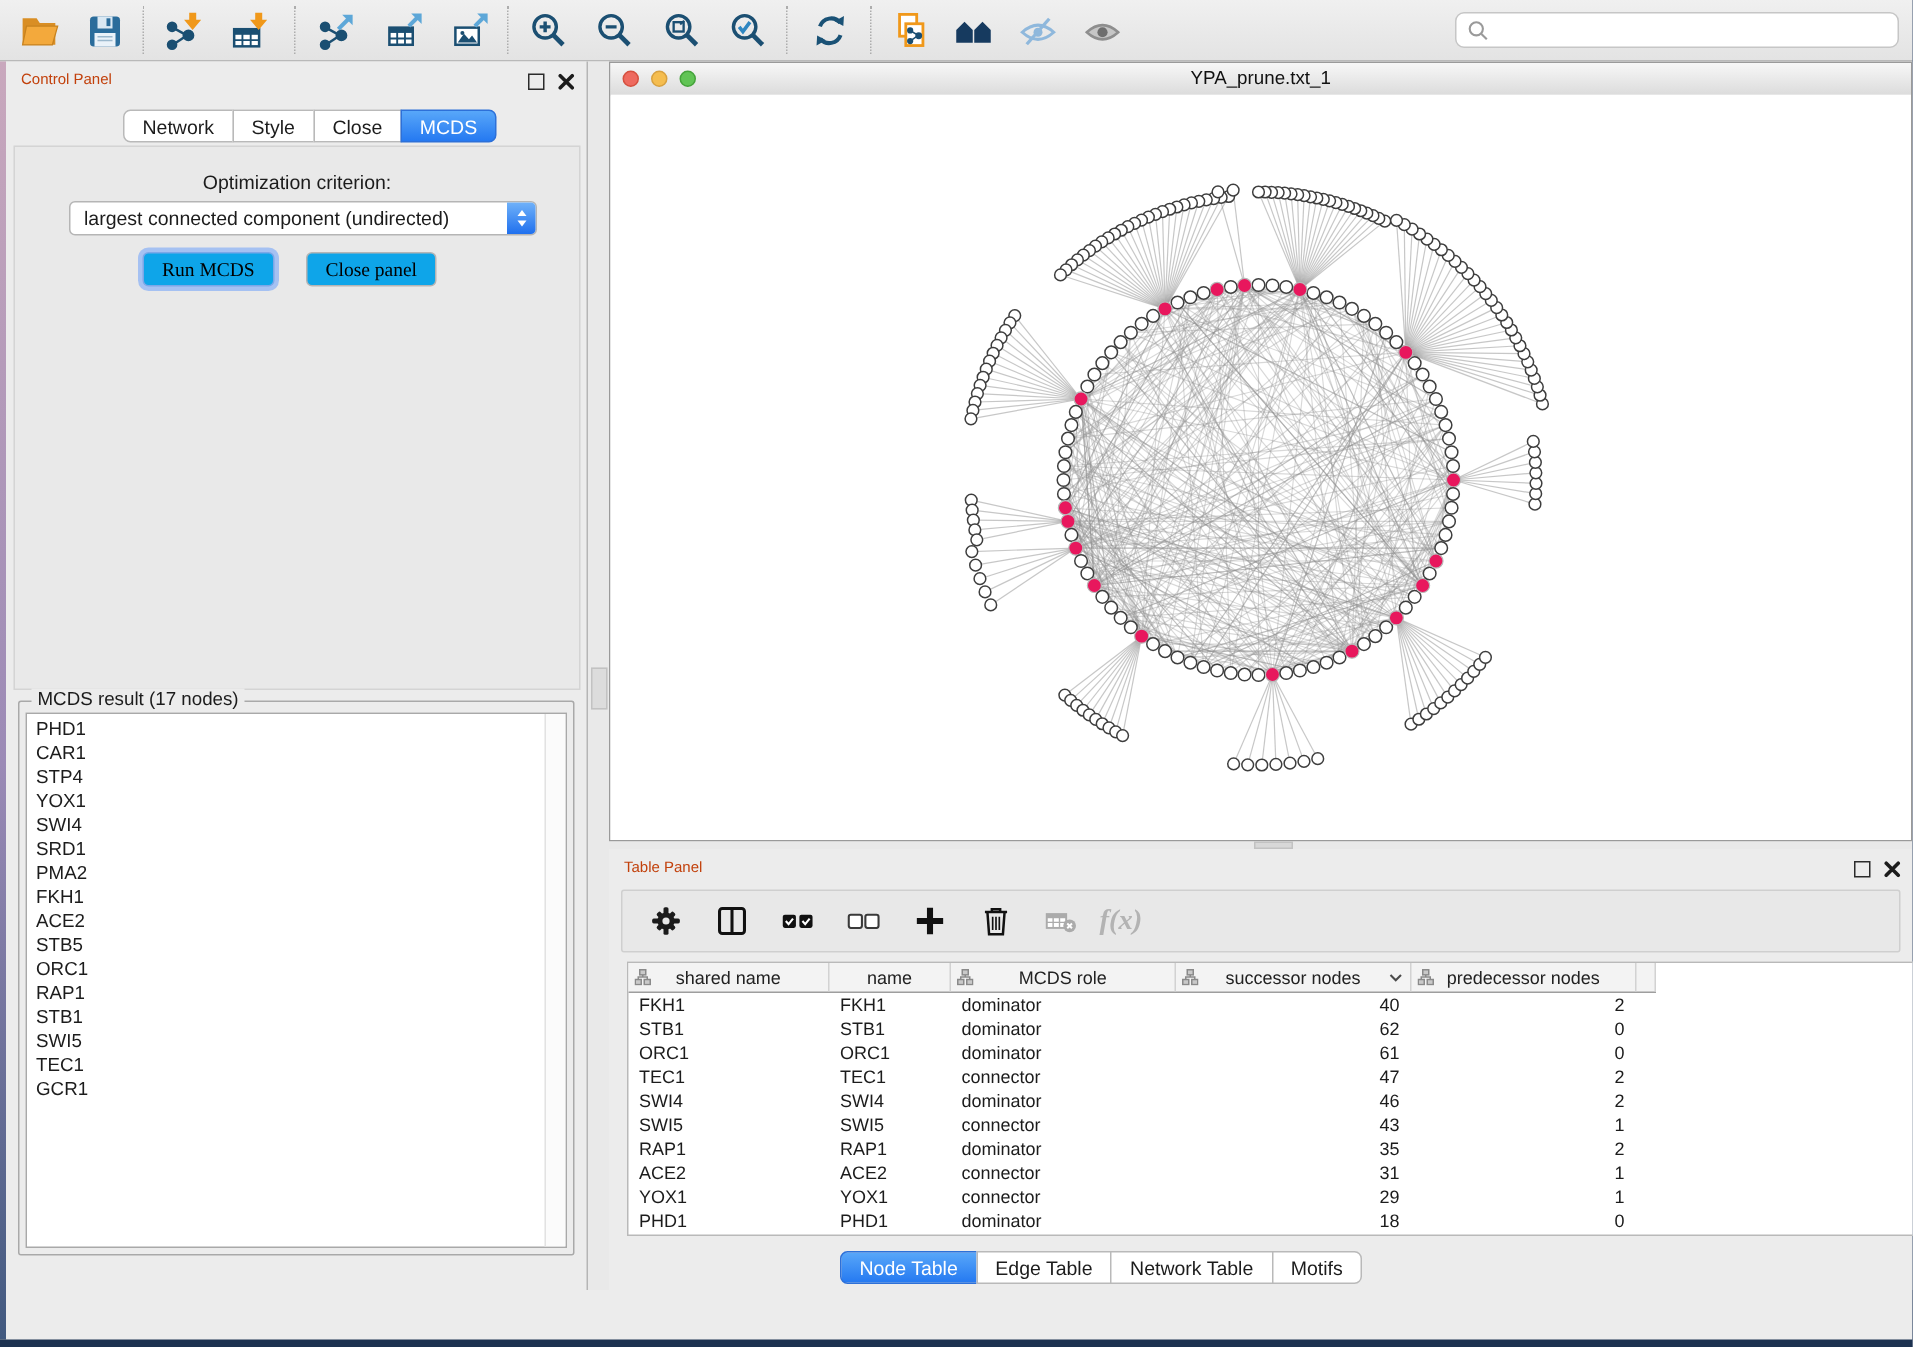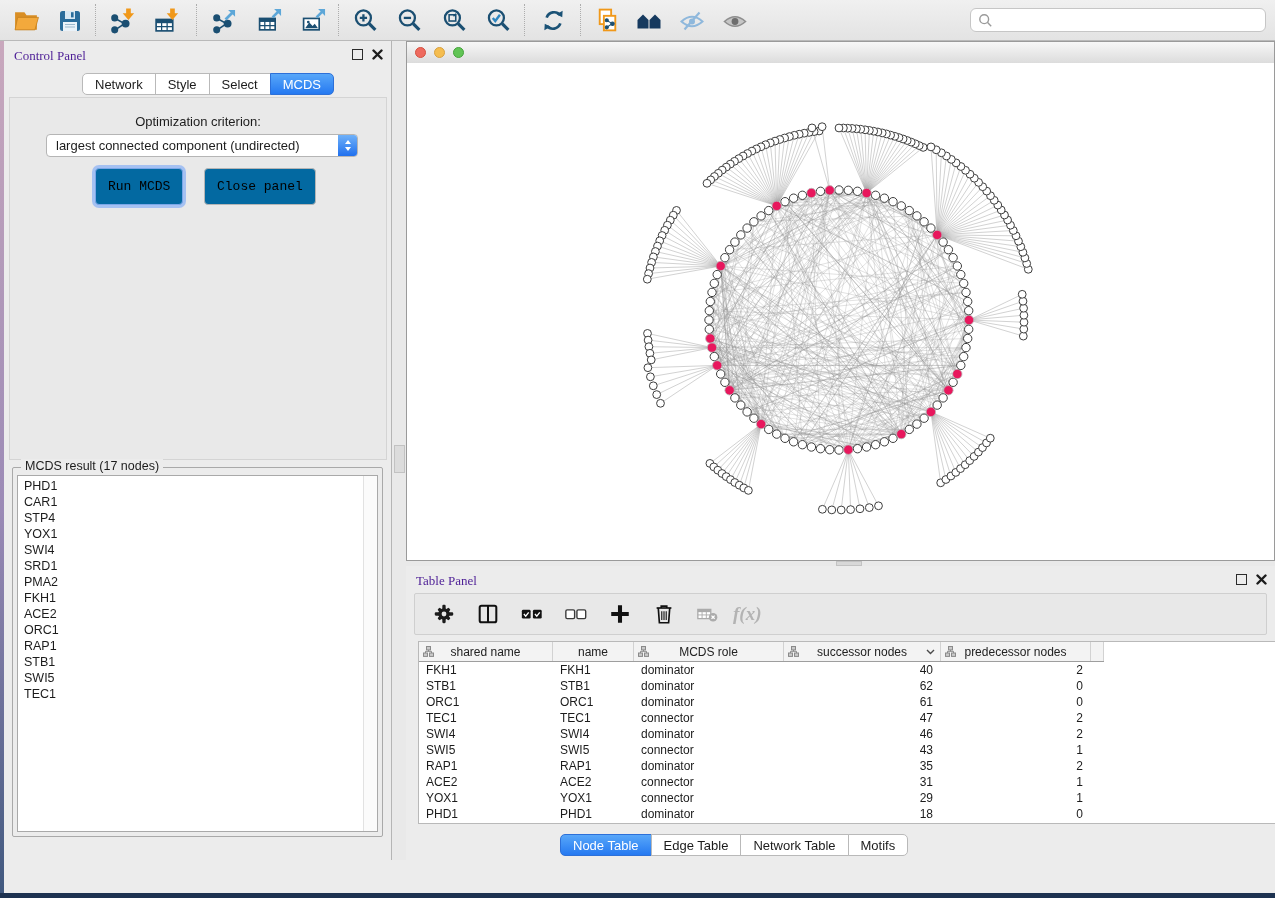--- a/index.html
+++ b/index.html
@@ -8,38 +8,38 @@
   #wall-left{position:absolute;left:0;top:41px;width:4px;height:852px;background:linear-gradient(#c9a8bd,#9b8ab6 55%,#41597f);}
   #wall-bottom{position:absolute;left:0;top:893px;width:1275px;height:5px;background:#1d3250;}
   
   #toolbar{position:absolute;left:0;top:0;width:1275px;height:41px;background:linear-gradient(#f0f0f0,#e3e3e3);border-bottom:1px solid #b9b9b9;box-sizing:border-box;}
   .tbicon{position:absolute;top:6px;width:32px;height:29px;display:flex;align-items:center;justify-content:center;cursor:default;}
   .tbsep{position:absolute;top:4px;width:0;height:32px;border-left:1px dotted #adadad;}
   #search-wrap{position:absolute;left:970px;top:8px;width:296px;height:24px;background:#fff;border:1px solid #c6c6c6;border-radius:6px;display:flex;align-items:center;box-sizing:border-box;}
   #search-wrap input{border:none;outline:none;flex:1;font-size:12px;font-family:inherit;background:transparent;margin-left:2px;}
   
   #control-panel{position:absolute;left:4px;top:41px;width:388px;height:819px;background:#ececec;border-right:1px solid #b5b5b5;box-sizing:border-box;}
-  .panel-title{position:absolute;left:10px;top:7px;font-size:13px;color:#4c1d95;font-family:Liberation Serif, serif;}
+  .panel-title{position:absolute;left:10px;top:7px;font-size:10px;color:#c2410c;}
   .panel-btns{position:absolute;right:8px;top:8px;display:flex;gap:9px;align-items:center;}
   .float-sq{width:9px;height:9px;border:1.6px solid #2b2b2b;display:inline-block;}
   .tabs{position:absolute;display:flex;}
   .tab{height:22px;line-height:22px;padding:0 12px;font-size:13px;background:#fff;border:1px solid #b9b9b9;margin-left:-1px;text-align:center;box-sizing:border-box;}
   .tab.first{border-radius:5px 0 0 5px;margin-left:0;text-align:right;}
   .tab.last{border-radius:0 5px 5px 0;}
   .tab.active{background:linear-gradient(#58a7f9,#2579f1);border-color:#2d70d8;color:#fff;}
   #cp-tabs{left:78px;top:32px;}
   #cp-sub{position:absolute;left:5px;top:56px;width:378px;height:363px;background:#e9e9e9;border:1px solid #d4d4d4;box-sizing:border-box;}
   #opt-label{position:absolute;left:0;top:16px;width:100%;text-align:center;font-size:13px;}
   #opt-select{position:absolute;left:36px;top:36px;width:312px;height:23px;background:#fff;border:1px solid #b5b5b5;border-radius:4px;box-sizing:border-box;display:flex;align-items:center;}
   #opt-select .val{flex:1;font-size:13px;padding-left:9px;white-space:nowrap;}
   #opt-select .stepper{width:19px;height:21px;border-radius:0 3px 3px 0;background:linear-gradient(#6fb1f9,#2070ee);display:flex;flex-direction:column;align-items:center;justify-content:center;color:#fff;}
   .chev{width:0;height:0;border-left:3.5px solid transparent;border-right:3.5px solid transparent;}
   .chev.up{border-bottom:4.5px solid #fff;margin-bottom:2.5px;}
   .chev.dn{border-top:4.5px solid #fff;}
-  .pushbtn{position:absolute;top:70px;height:37px;background:#0369a1;border:1px solid #b5b5b5;border-radius:4px;font-size:13px;font-family:Liberation Mono, monospace;box-sizing:border-box;padding:0 12px;}
+  .pushbtn{position:absolute;top:70px;height:23px;background:#0ea5e9;border:1px solid #b5b5b5;border-radius:4px;font-size:13px;font-family:Liberation Serif, serif;box-sizing:border-box;padding:0 12px;}
   #run-btn{left:85px;box-shadow:0 0 0 3px rgba(110,160,250,.55);border-color:#7ba7e8;}
   #close-btn{left:194px;}
   #result-group{position:absolute;left:8px;top:426px;width:371px;height:370px;border:1px solid #a9a9a9;border-radius:2px;box-sizing:border-box;}
   #result-legend{position:absolute;left:8px;top:-9px;background:#ececec;padding:0 4px;font-size:12.5px;}
   #result-list{position:absolute;left:4px;right:4px;top:7px;bottom:4px;background:#fff;border:1px solid #a9a9a9;overflow:hidden;}
   #result-items{position:absolute;left:0;top:2px;right:13px;}
   .result-item{font-size:12.5px;line-height:16px;padding-left:6px;}
   .vtrack{position:absolute;right:0;top:0;bottom:0;width:13px;background:#fbfbfb;border-left:1px solid #e2e2e2;}
   
   #vsplit{position:absolute;left:392px;top:41px;width:14px;height:819px;background:#e9e9e9;}
@@ -259,21 +259,21 @@
     <div class="panel-title">Control Panel</div>
     <div class="panel-btns">
       <span class="float-sq"></span>
       <svg width="11" height="11" viewBox="0 0 11 11">
           <path d="M1.5 1.5l8 8M9.5 1.5l-8 8" stroke="#1c1c1c" stroke-width="2.4" stroke-linecap="round"></path>
         </svg>
     </div>
     <div class="tabs" id="cp-tabs">
       <div class="tab first">Network</div>
       <div class="tab">Style</div>
-      <div class="tab">Select</div>
+      <div class="tab">Close</div>
       <div class="tab last active">MCDS</div>
     </div>
     <div id="cp-sub">
       <div id="opt-select">
         <span class="val">largest connected component (undirected)</span>
         <span class="stepper">
             <span class="chev up"></span>
             <span class="chev dn"></span>
           </span>
       </div>
@@ -287,40 +287,43 @@
         <div id="result-items">
             <div class="result-item">PHD1</div>
             <div class="result-item">CAR1</div>
             <div class="result-item">STP4</div>
             <div class="result-item">YOX1</div>
             <div class="result-item">SWI4</div>
             <div class="result-item">SRD1</div>
             <div class="result-item">PMA2</div>
             <div class="result-item">FKH1</div>
             <div class="result-item">ACE2</div>
+            <div class="result-item">STB5</div>
             <div class="result-item">ORC1</div>
             <div class="result-item">RAP1</div>
             <div class="result-item">STB1</div>
             <div class="result-item">SWI5</div>
             <div class="result-item">TEC1</div>
+            <div class="result-item">GCR1</div>
           </div>
         <div class="vtrack"></div>
       </div>
     </div>
   </div>
 
   <div id="vsplit">
       <div class="handle"></div>
     </div>
 
   <div id="network-window">
     <div id="net-titlebar">
       <span class="tlight" id="tl-close"></span>
       <span class="tlight" id="tl-min"></span>
       <span class="tlight" id="tl-max"></span>
+      <div id="net-title">YPA_prune.txt_1</div>
     </div>
     <div id="net-canvas"><svg id="graph-svg" width="867" height="497">
           <g stroke="#8f8f8f" stroke-opacity="0.35" stroke-width="0.75">
             <line x1="313.7" y1="203.0" x2="509.9" y2="361.1"></line>
             <line x1="313.7" y1="203.0" x2="361.7" y2="366.4"></line>
             <line x1="313.7" y1="203.0" x2="494.3" y2="142.9"></line>
             <line x1="313.7" y1="203.0" x2="303.3" y2="275.5"></line>
             <line x1="313.7" y1="203.0" x2="413.5" y2="128.3"></line>
             <line x1="313.7" y1="203.0" x2="333.8" y2="342.1"></line>
             <line x1="313.7" y1="203.0" x2="517.1" y2="355.2"></line>

